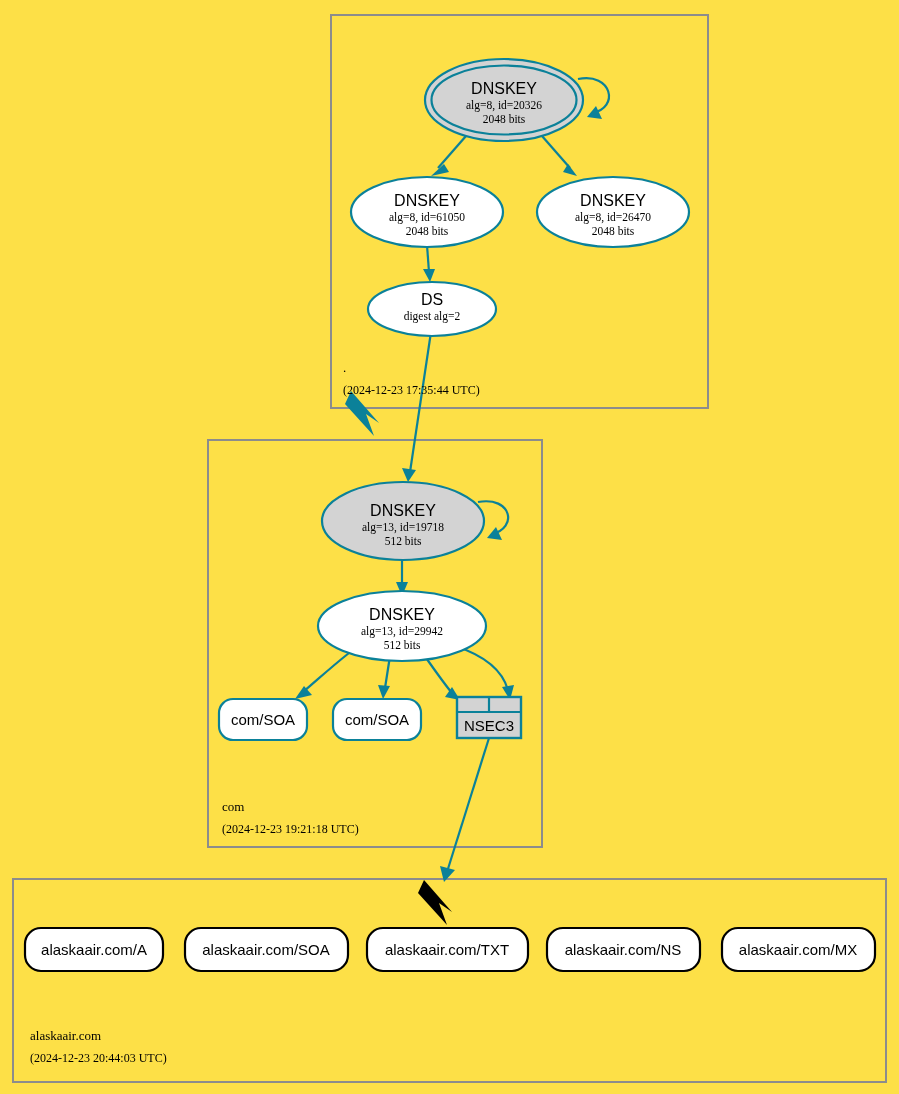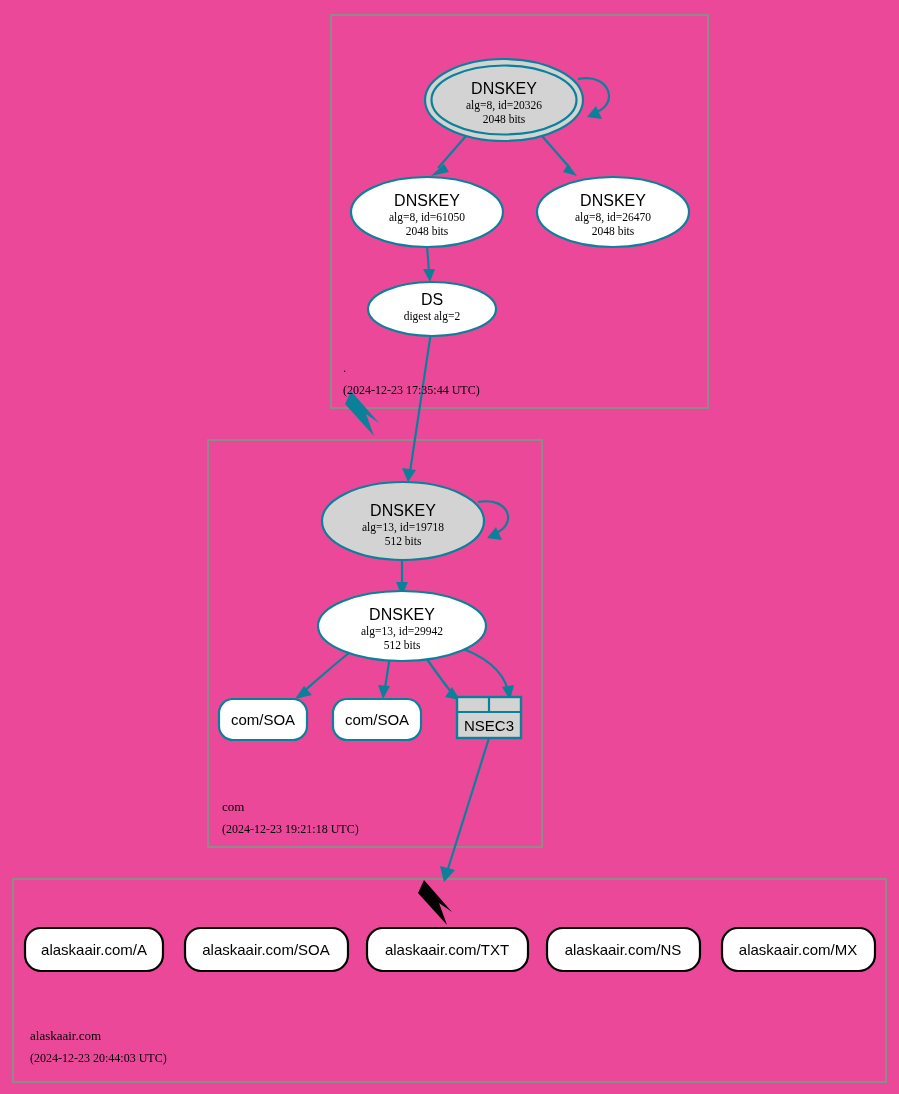--- a/index.html
+++ b/index.html
@@ -8,21 +8,21 @@
     background: #ffffff;
   }
   body {
     font-family: "Liberation Sans", sans-serif;
   }
   #diagram-root {
     position: relative;
     width: 899px;
     height: 1094px;
     overflow: hidden;
-    background: #ec4899;
+    background: #fde047;
   }
   svg.layer {
     position: absolute;
     left: 0;
     top: 0;
     width: 899px;
     height: 1094px;
   }
   .zone-box {
     fill: none;

